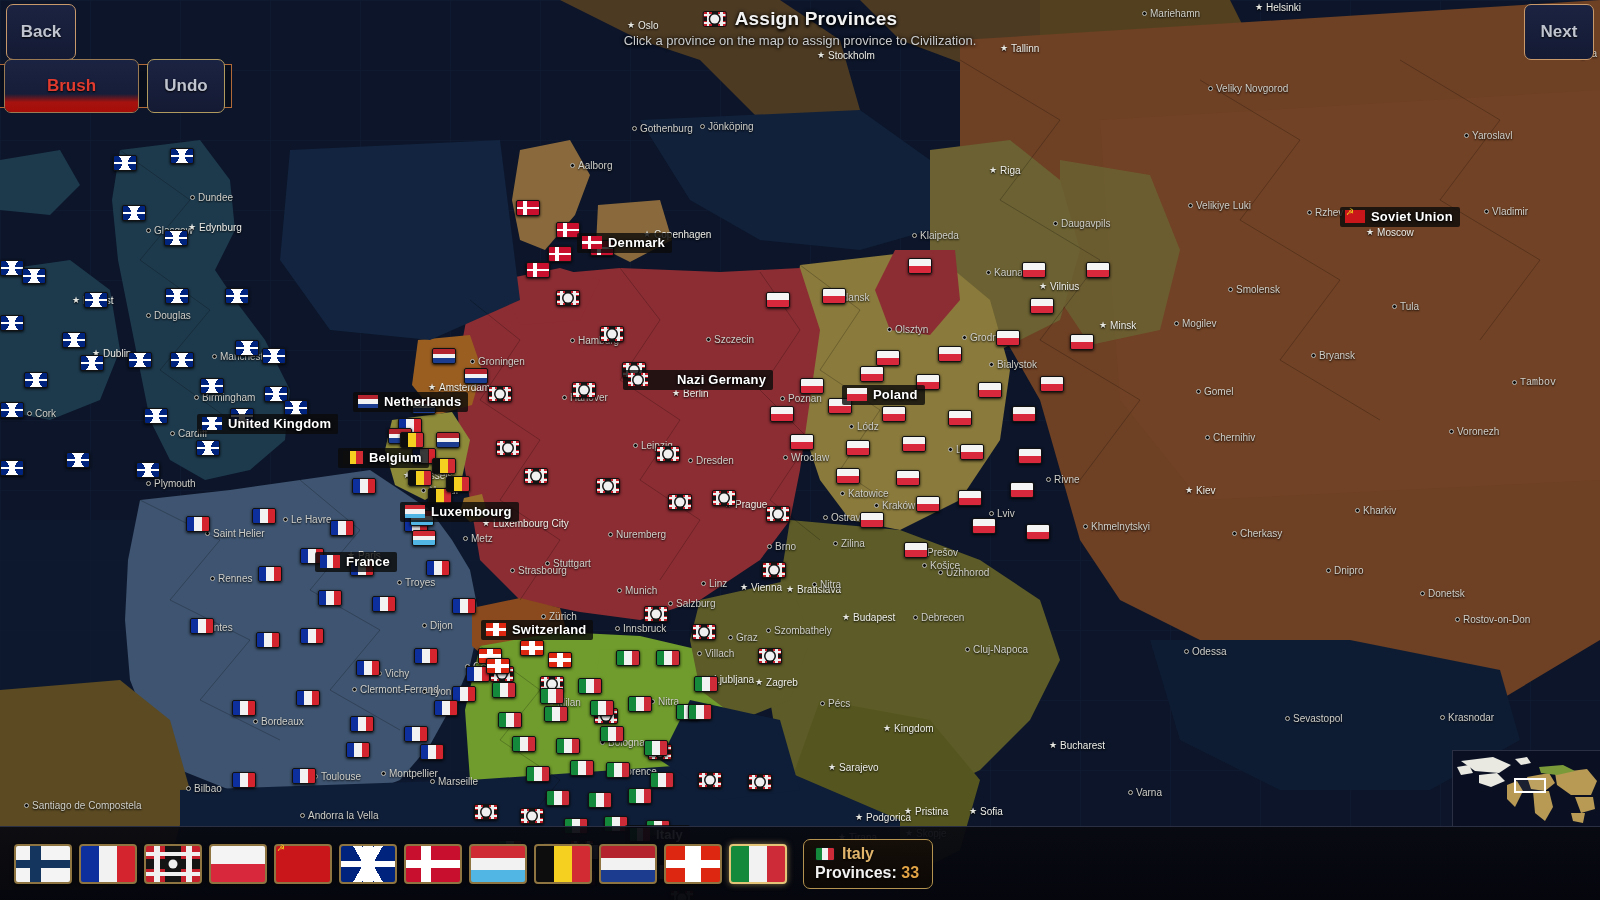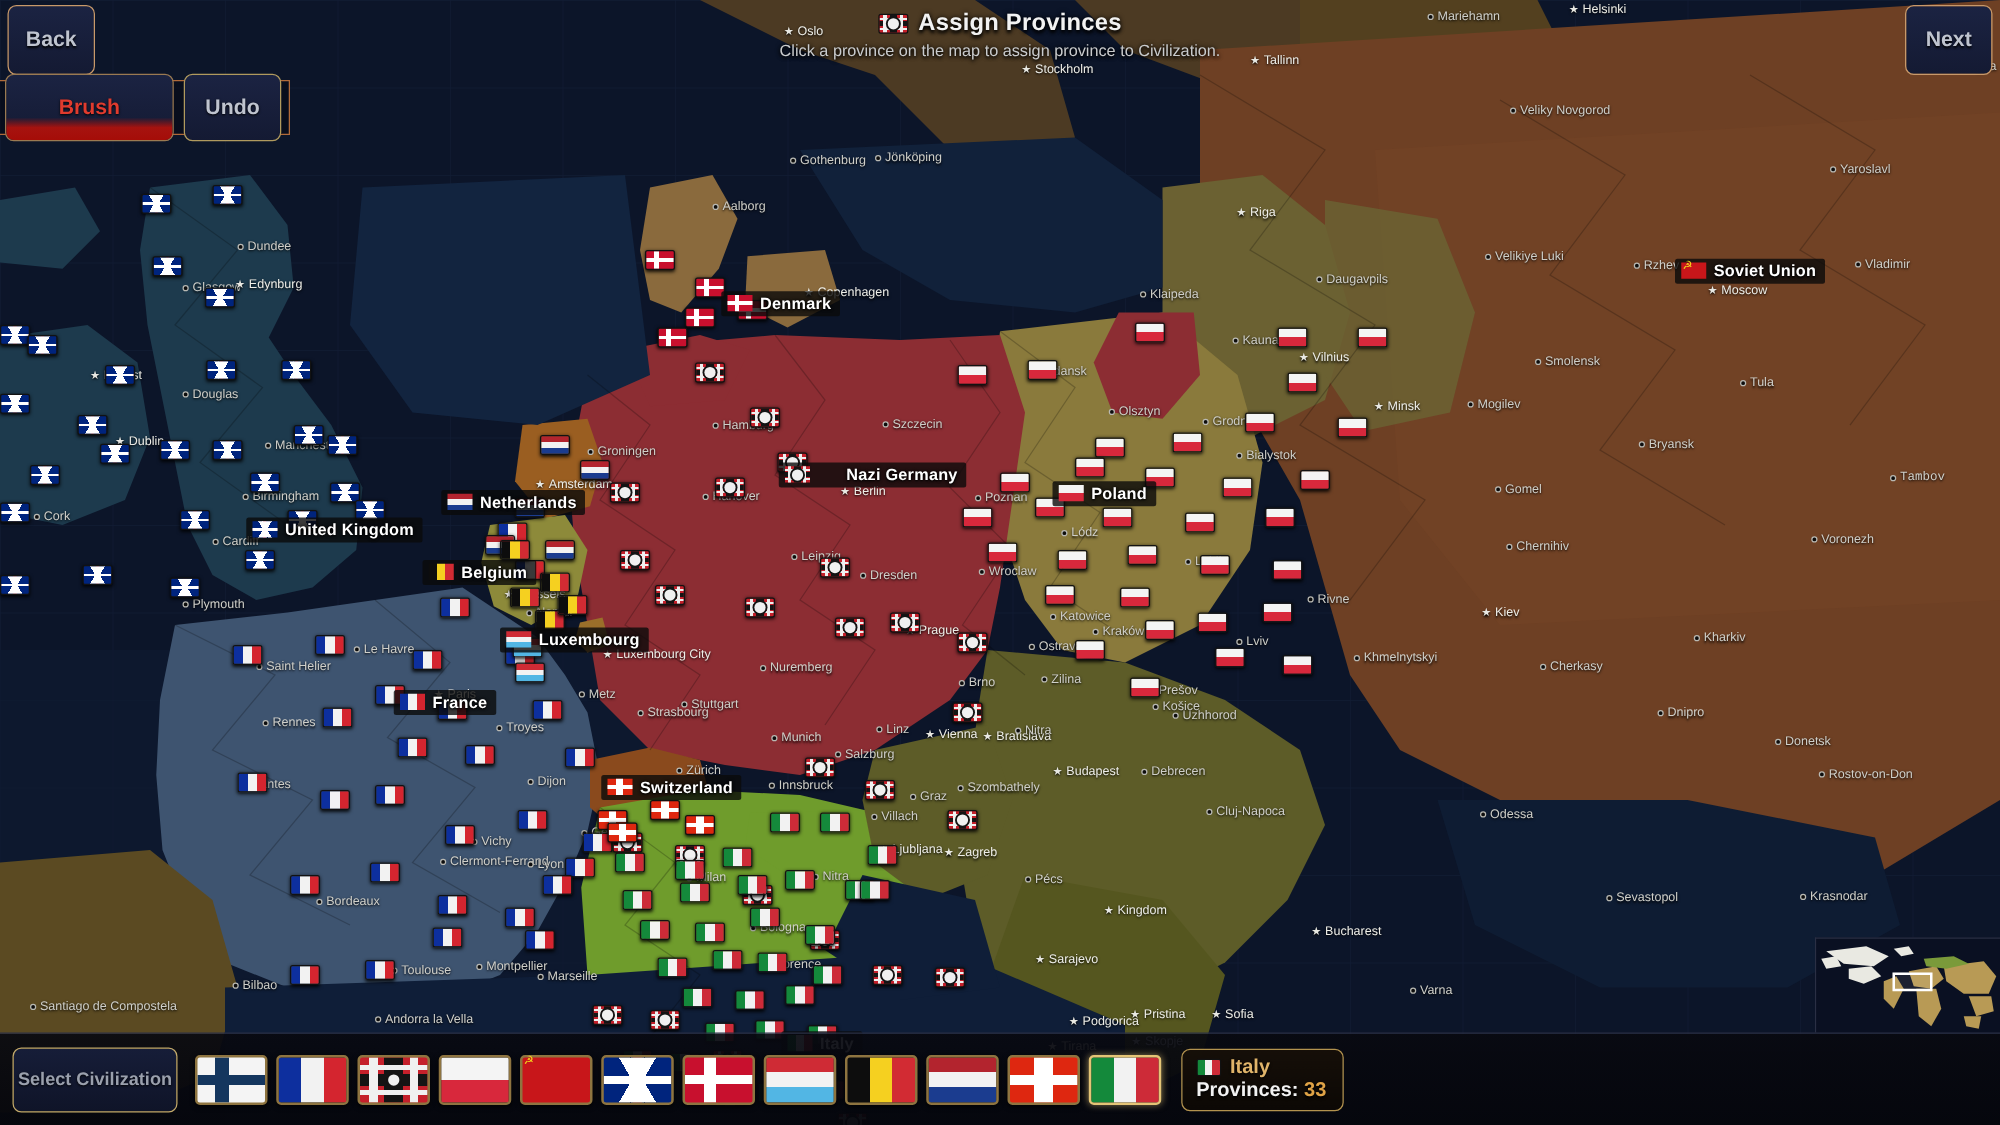--- a/index.html
+++ b/index.html
@@ -527,21 +527,21 @@
         <span>Khmelnytskyi</span>
       </div>
       <div class="city-label" style="left: 767px; top: 541px;">
         <span class="city-dot"></span>
         <span>Brno</span>
       </div>
       <div class="city-label" style="left: 283px; top: 514px;">
         <span class="city-dot"></span>
         <span>Le Havre</span>
       </div>
-      <div class="city-label" style="left: 463px; top: 533px; margin-top: 17px;">
+      <div class="city-label" style="left: 463px; top: 533px;">
         <span class="city-dot"></span>
         <span>Metz</span>
       </div>
       <div class="city-label" style="left: 833px; top: 538px;">
         <span class="city-dot"></span>
         <span>Zilina</span>
       </div>
       <div class="city-label" style="left: 205px; top: 528px;">
         <span class="city-dot"></span>
         <span>Saint Helier</span>
@@ -1091,23 +1091,20 @@
       <path d="M118 62 L132 62 L130 72 L120 70 Z"></path>
     </g>
     <g fill="#7a9a3a">
       <path d="M86 16 L110 14 L122 20 L104 24 L88 22 Z"></path>
     </g>
   </svg>
   <div id="minimap-viewport"></div>
 </div>
 
 <div id="bottom-bar">
-  <div id="select-civilization-button">
-    <span>Select Civilization</span>
-  </div>
   <div id="civ-flag-list">
       <div class="civ-flag f-fi" title="Finland"></div>
       <div class="civ-flag f-fr" title="France"></div>
       <div class="civ-flag f-de" title="Nazi Germany"></div>
       <div class="civ-flag f-pl" title="Poland"></div>
       <div class="civ-flag f-su" title="Soviet Union"></div>
       <div class="civ-flag f-uk" title="United Kingdom"></div>
       <div class="civ-flag f-dk" title="Denmark"></div>
       <div class="civ-flag f-lu" title="Luxembourg"></div>
       <div class="civ-flag f-be" title="Belgium"></div>

